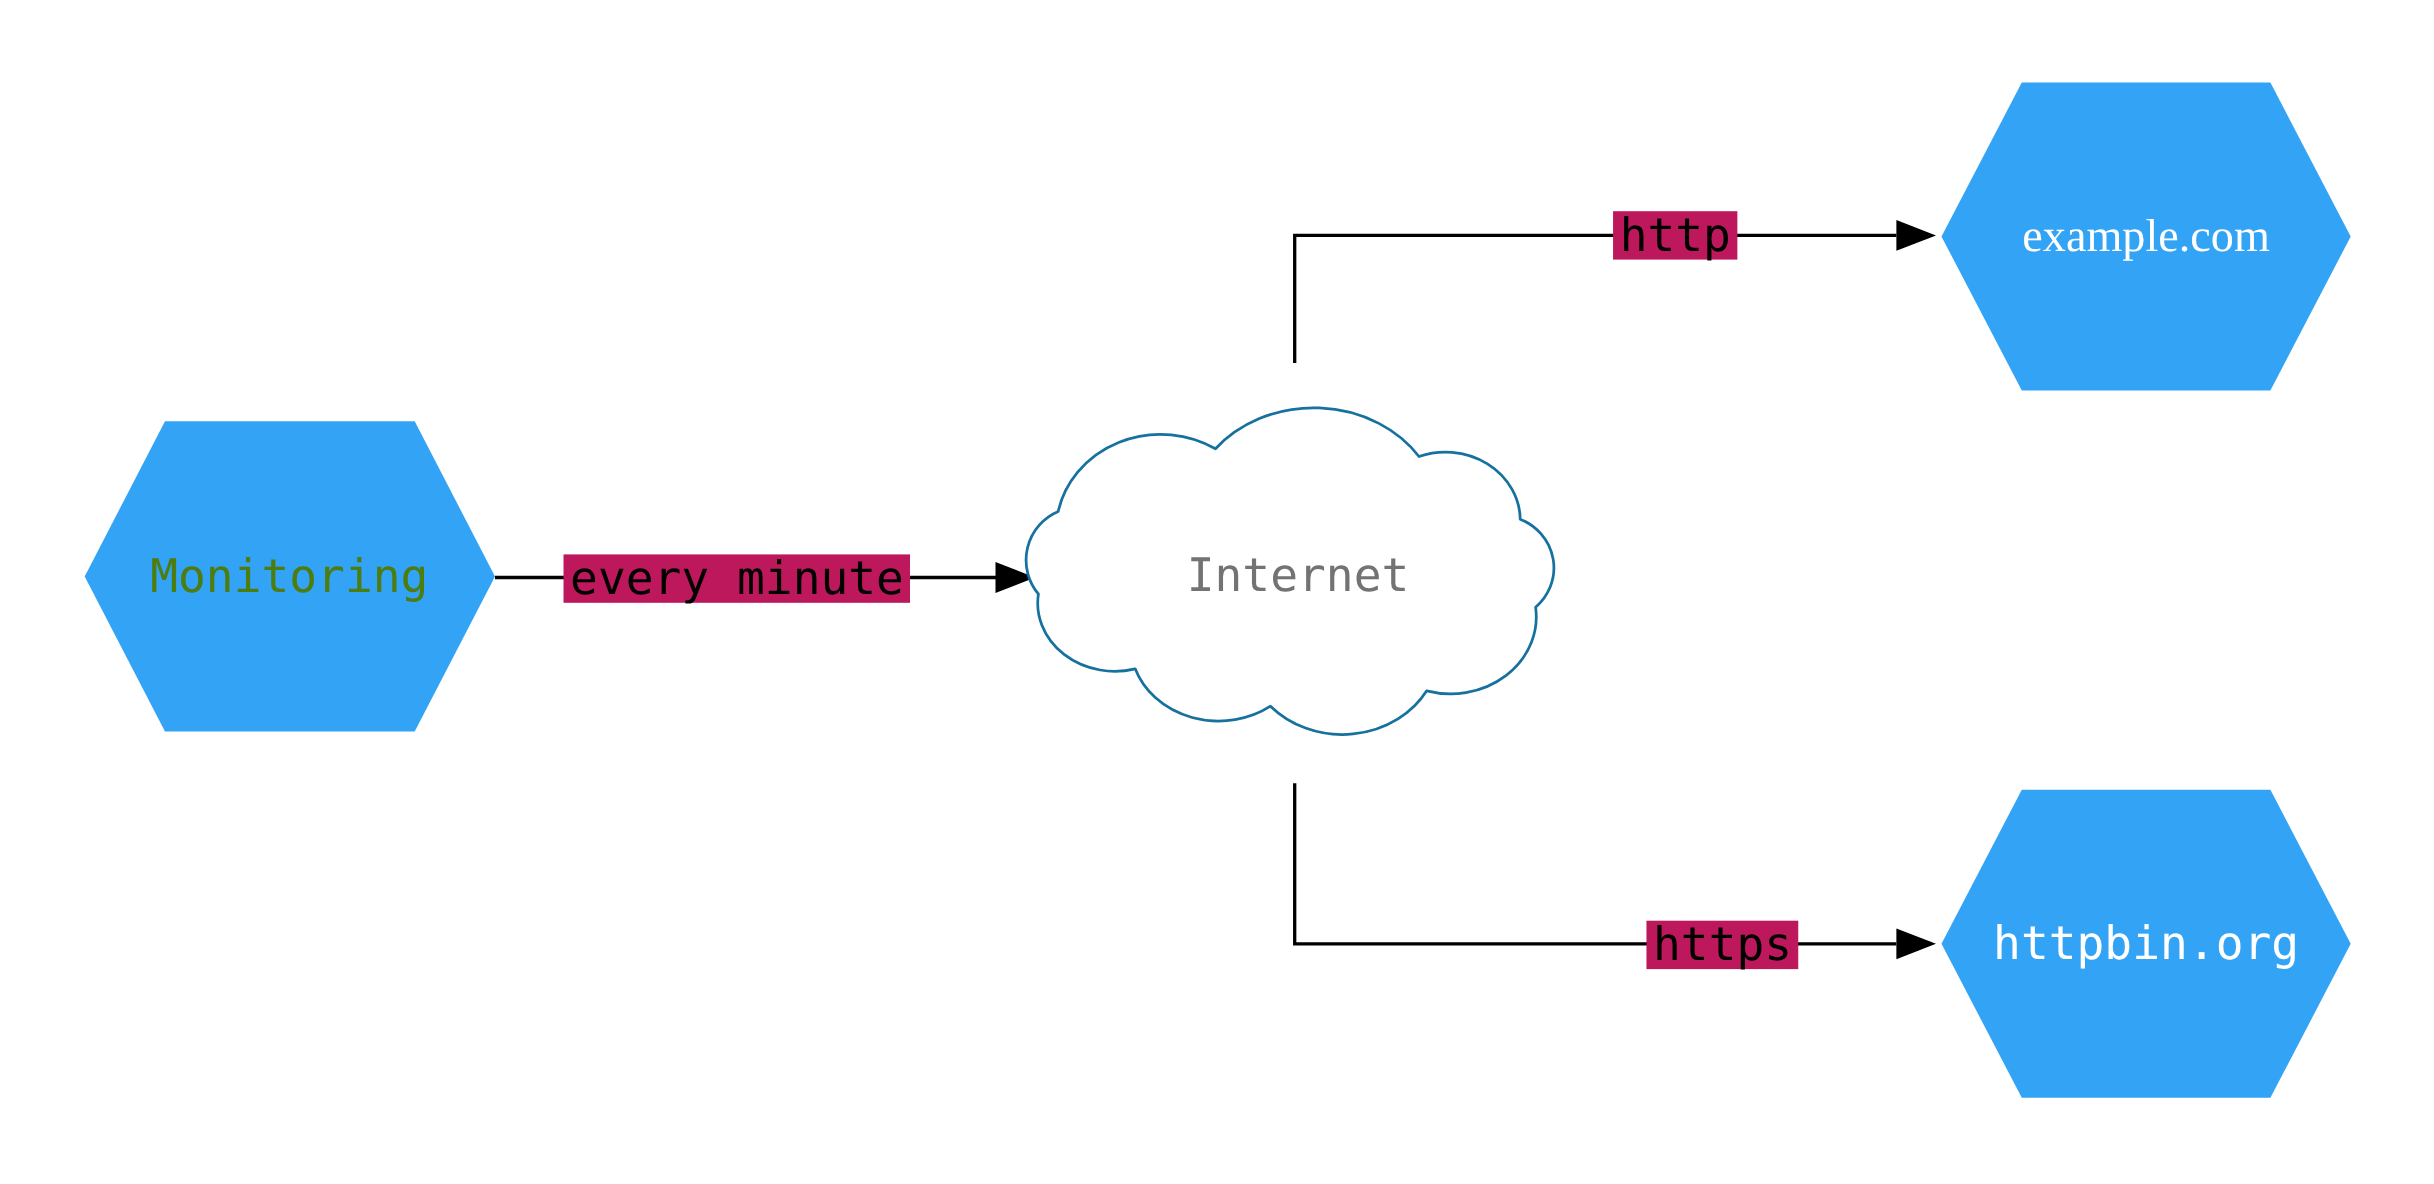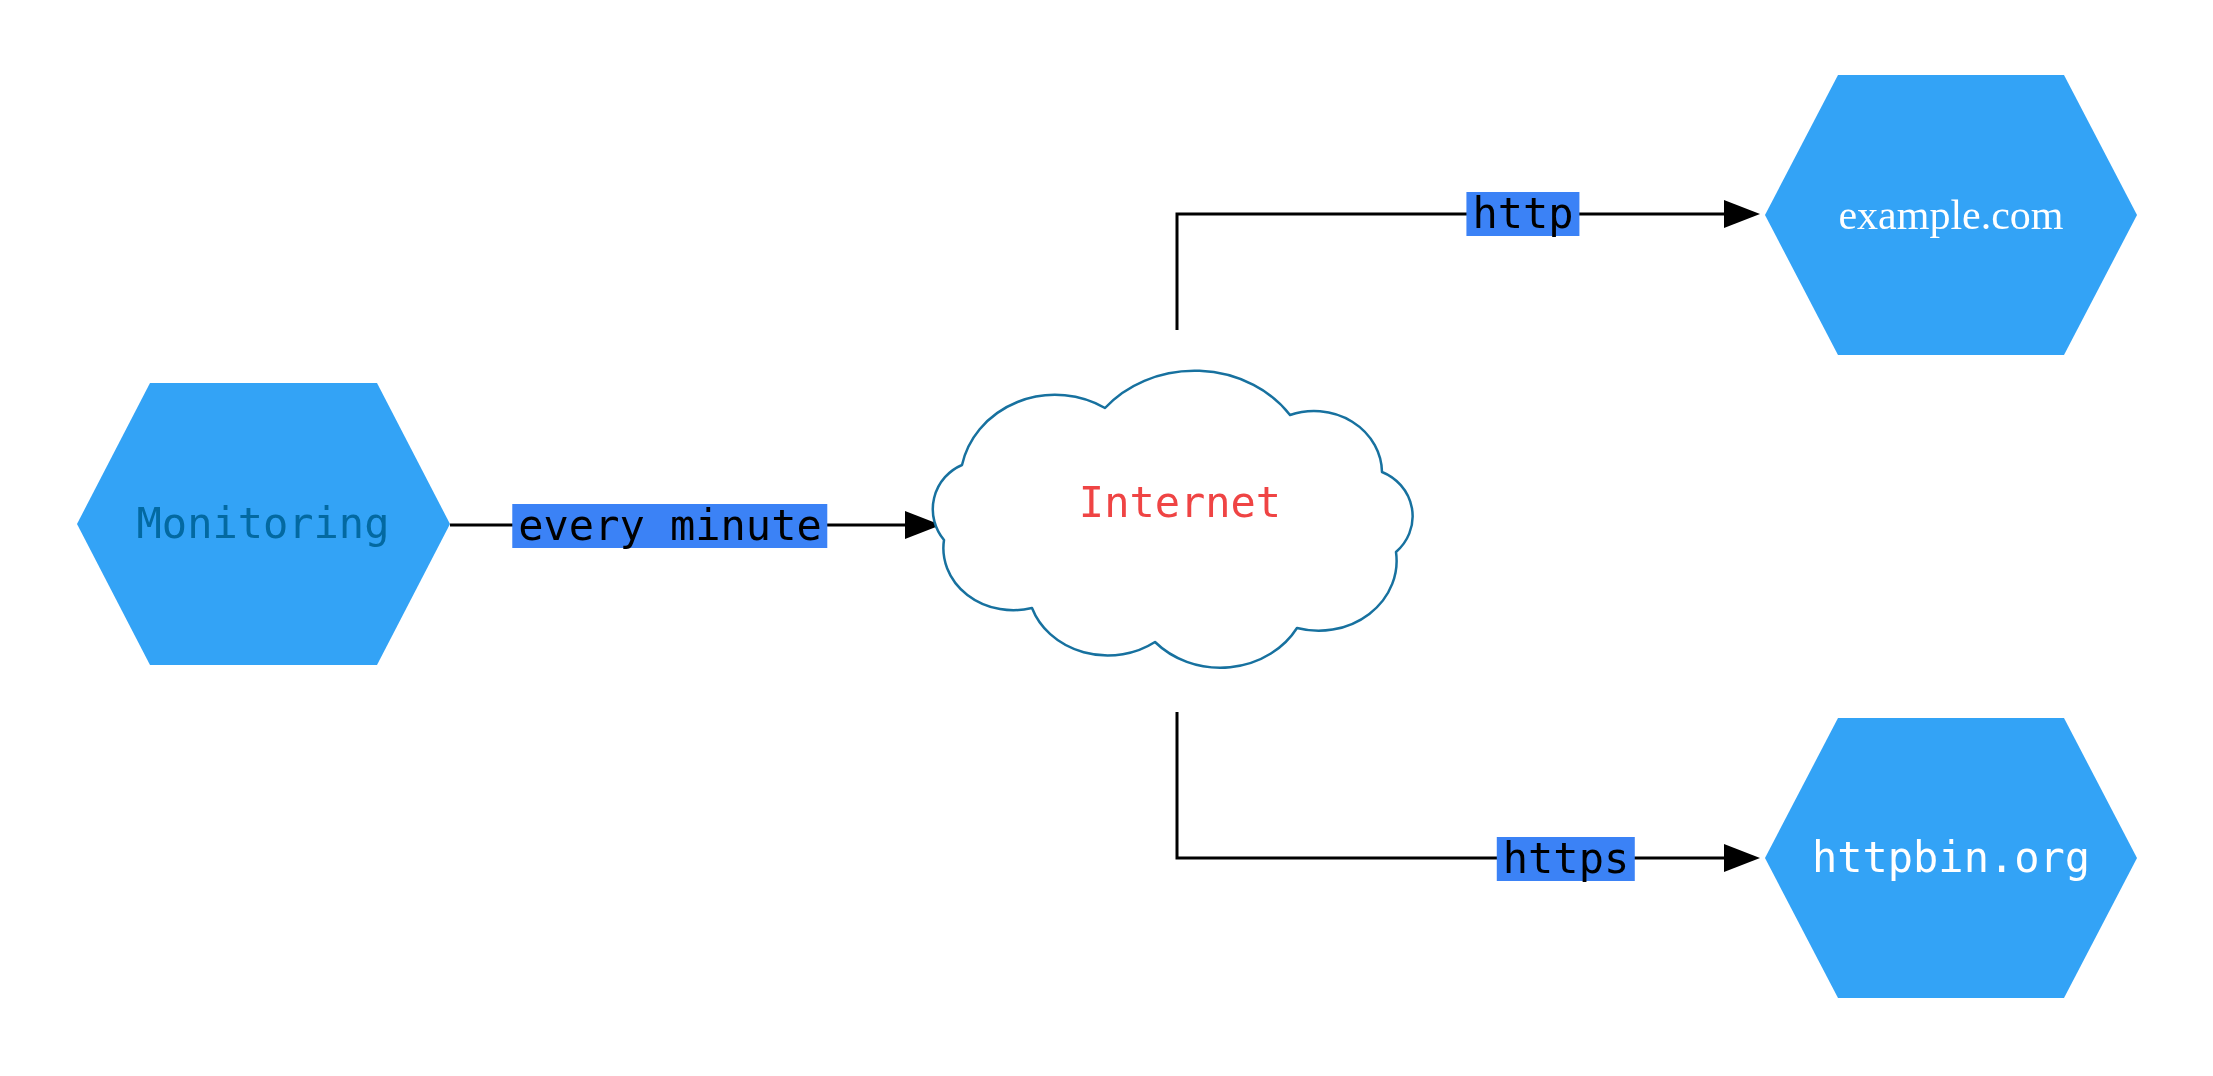--- a/index.html
+++ b/index.html
@@ -29,21 +29,21 @@
     text-align: center;
   }
   .node-label {
     color: #ffffff;
   }
   .cloud-label {
     color: #000000;
   }
   .edge-label {
     color: #000000;
-    background: #3b82f6;
+    background: #be185d;
     padding: 0 6px;
   }
 </style>
 </head>
 <body>
 
 <div id="stage">
 
   <svg id="diagram-svg" width="2213" height="1076" viewBox="0 0 2213 1076">
 
@@ -67,25 +67,25 @@
              A 78 70 0 0 1 1297 628
              A 88 78 0 0 1 1155 642
              A 80 70 0 0 1 1032 608
              A 70 62 0 0 1 944 540 Z" fill="#ffffff" stroke-width="2.5" stroke-linejoin="round" stroke="#17719f"></path>
 
     <polygon points="1765,215 1838,75 2064,75 2137,215 2064,355 1838,355" fill="#33a3f6"></polygon>
 
     <polygon points="1765,858 1838,718 2064,718 2137,858 2064,998 1838,998" fill="#33a3f6"></polygon>
   </svg>
 
-  <div class="label node-label" style="left: 263px; top: 524px; color: #0369a1;">
+  <div class="label node-label" style="left: 263px; top: 524px; color: #4d7c0f;">
     <div>Monitoring</div>
   </div>
 
-  <div class="label cloud-label" style="left: 1180px; top: 503px; color: #ef4444;">Internet</div>
+  <div class="label cloud-label" style="left: 1180px; top: 523px; color: #737373;">Internet</div>
 
   <div class="label node-label" style="left: 1951px; top: 215px; color: rgb(255, 255, 255); font-family: Liberation Serif, serif;">example.com</div>
 
   <div class="label edge-label" style="left:670px; top:526px;">every minute</div>
 
   <div class="label node-label" style="left: 1951px; top: 858px; color: rgb(255, 255, 255);">httpbin.org</div>
 
   <div class="label edge-label" style="left:1523px; top:214px;">http</div>
 
   <div class="label edge-label" style="left:1526px; top:859px;margin-left:40px;">https</div>

